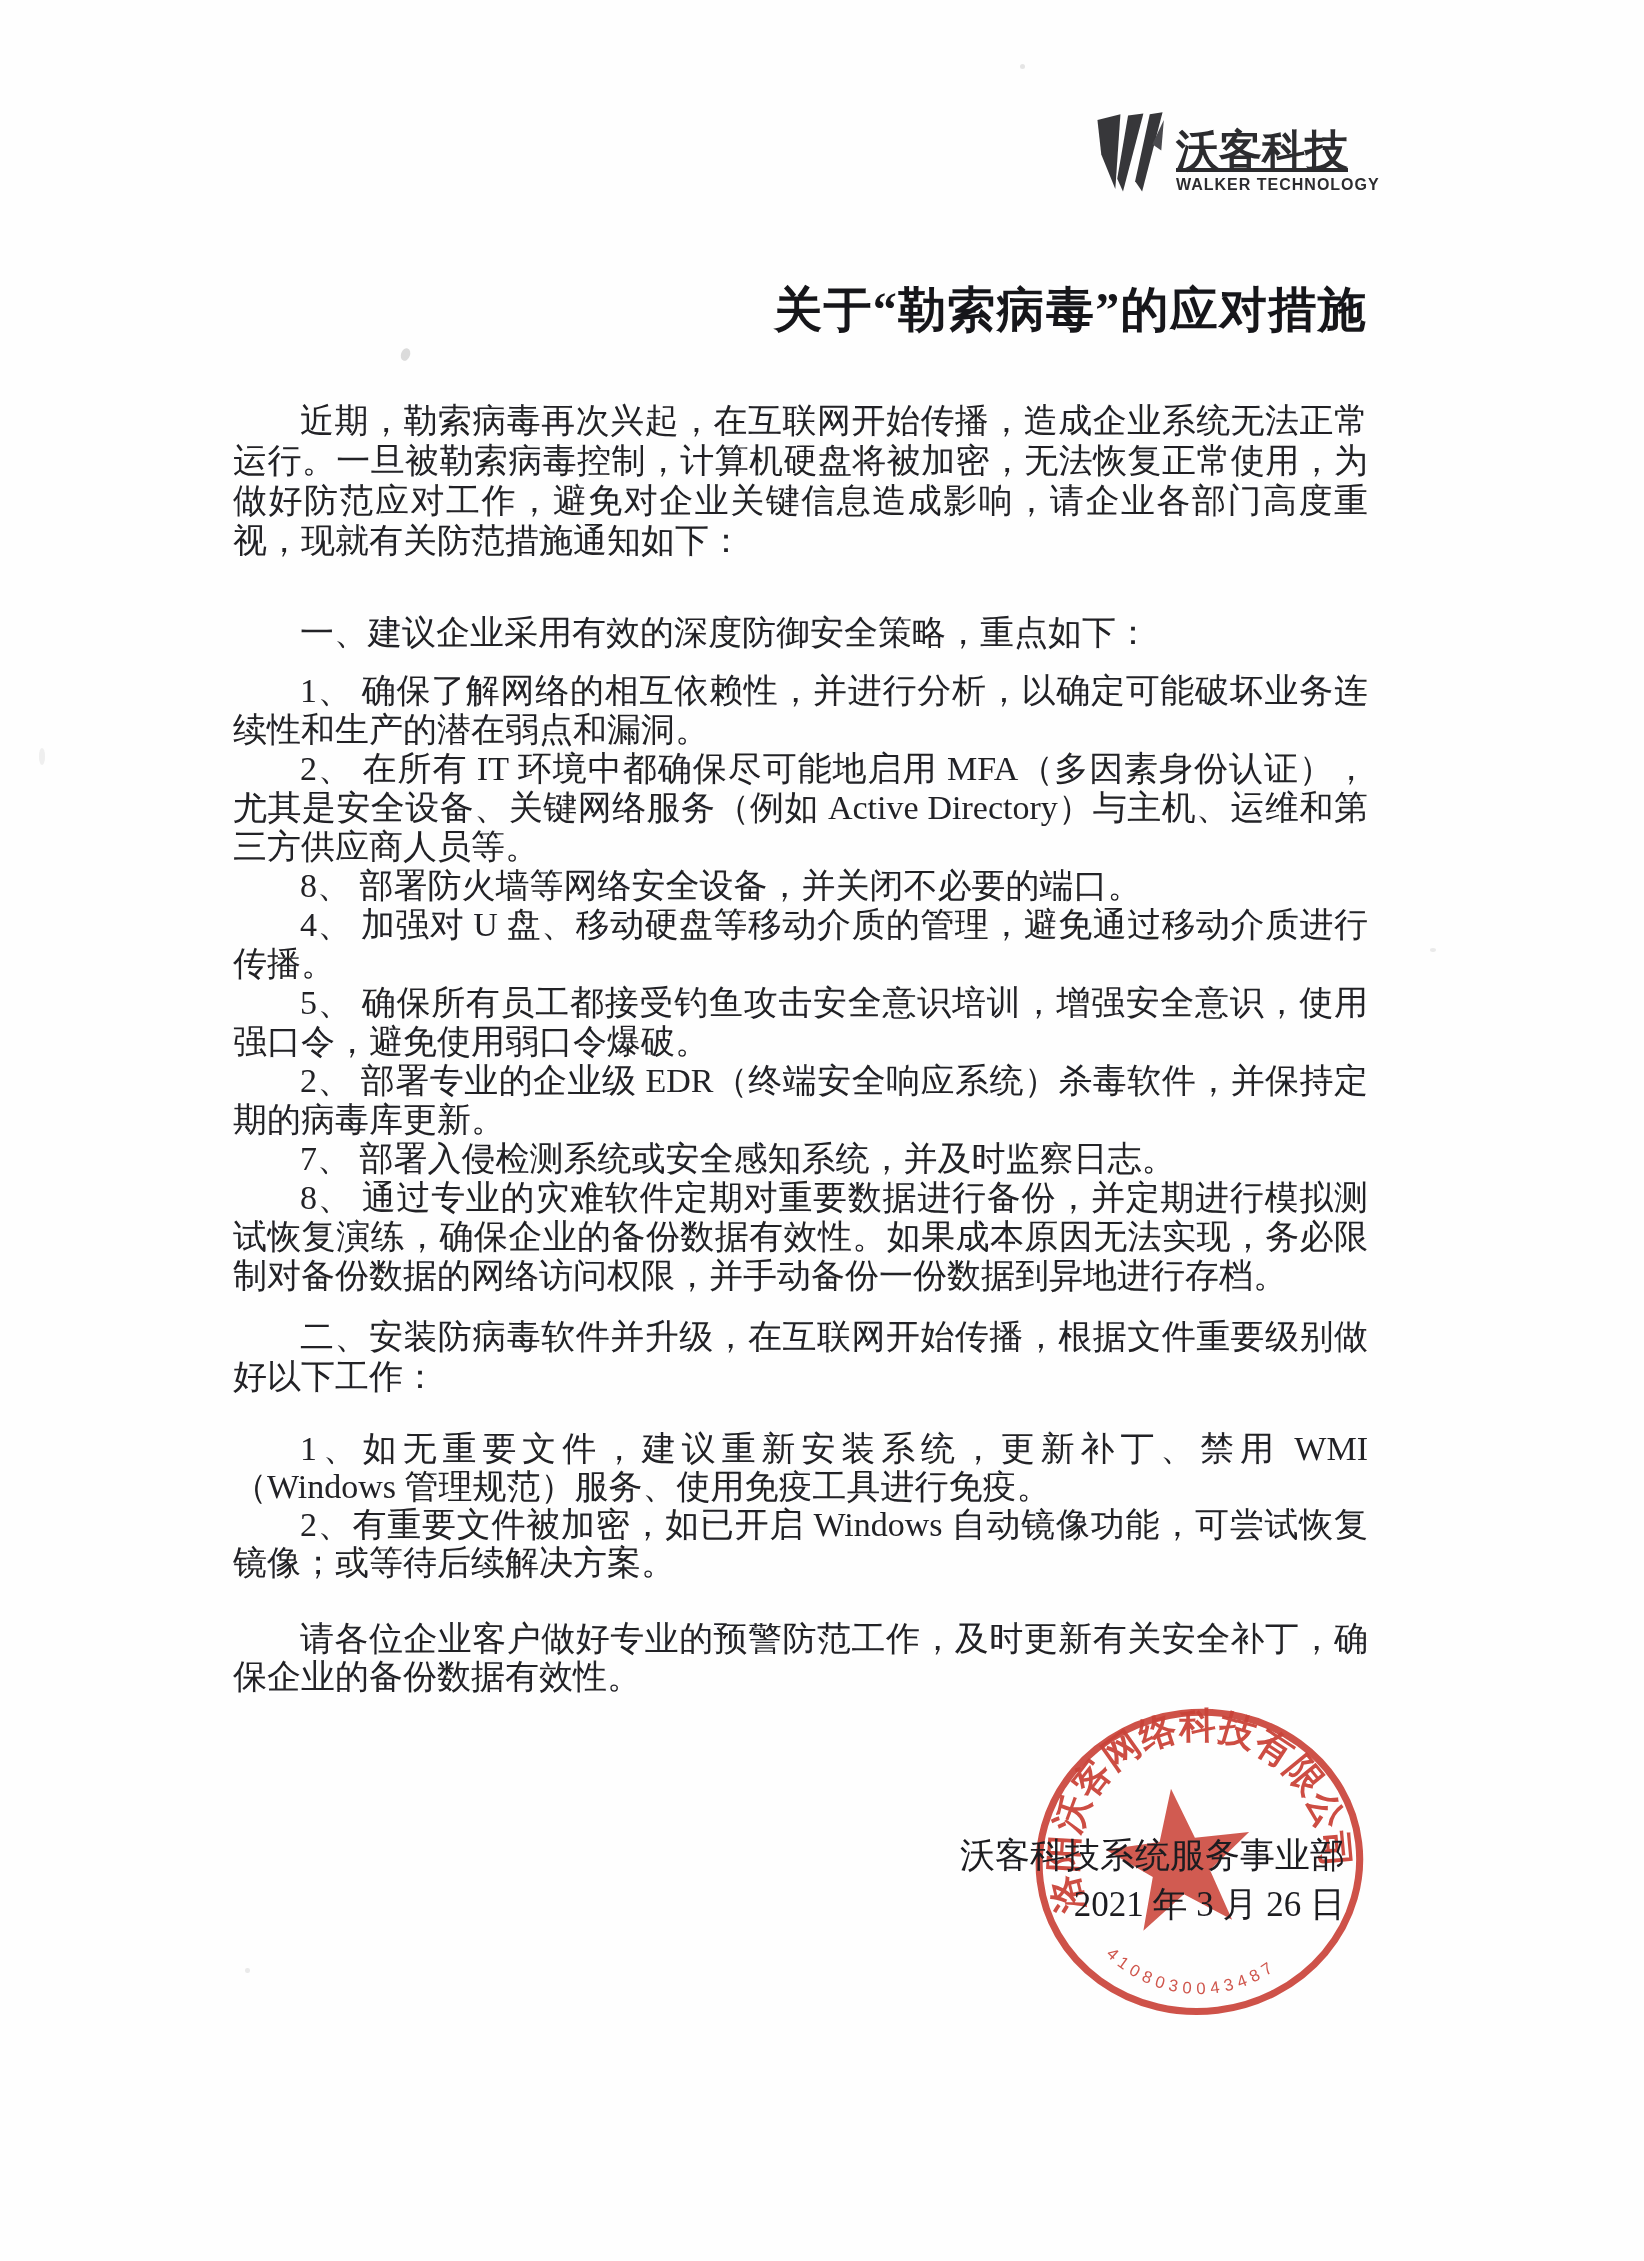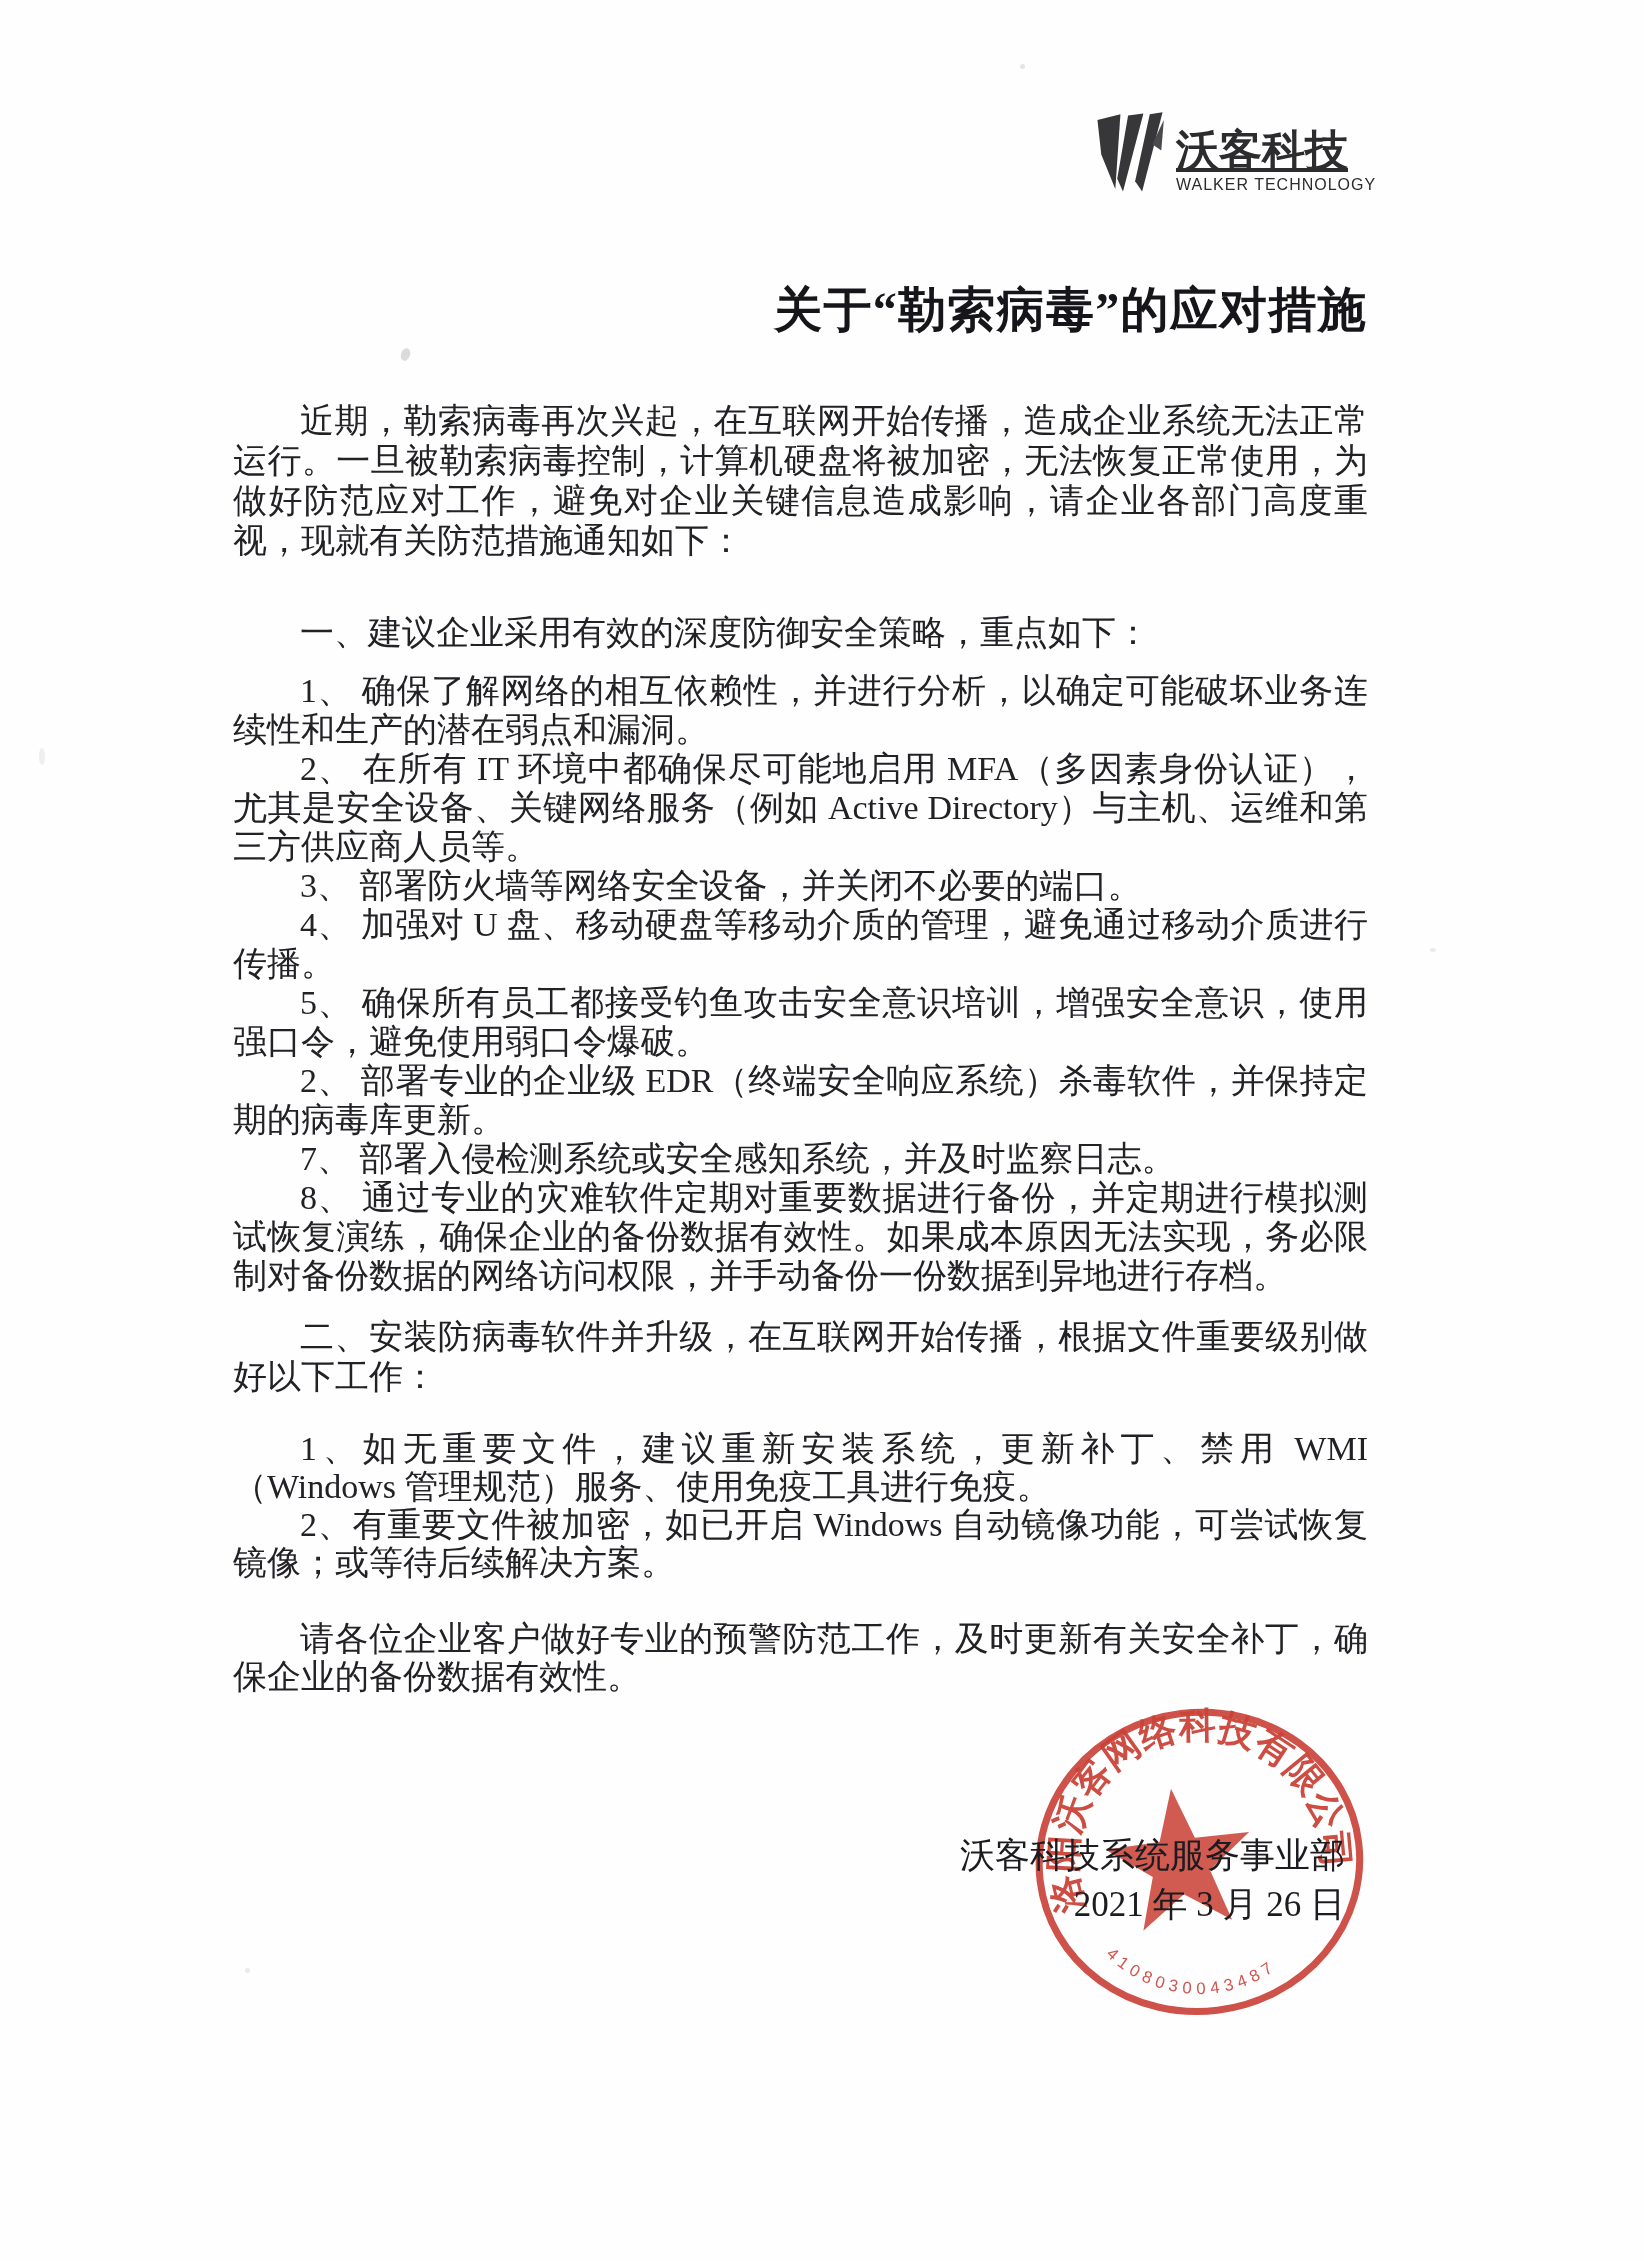--- a/index.html
+++ b/index.html
@@ -15,21 +15,21 @@
   .logo{position:absolute;top:110px;left:1096px;width:271px;height:90px;}
   .logo-mark{position:absolute;left:0;top:1.3px;width:68px;height:83px;}
   .logo-text{position:absolute;left:80px;top:17px;width:174px;}
   .logo-cn{
     font-family:"Liberation Sans","DejaVu Sans",sans-serif;
     font-weight:bold;font-size:43px;line-height:46px;letter-spacing:0px;
     color:#2c2c2f;white-space:nowrap;text-decoration:underline;
   }
   .logo-en{
     font-family:"Liberation Sans","DejaVu Sans",sans-serif;
-    font-weight:normal;font-size:16px;line-height:18px;letter-spacing:1px;
+    font-weight:bold;font-size:16px;line-height:18px;letter-spacing:1px;
     color:#2c2c2f;white-space:nowrap;margin-top:2.6px;
   }
   
   .doc-title{
     position:absolute;top:282px;left:232px;width:1135px;
     text-align:right;font-size:48px;font-weight:bold;line-height:55px;
     letter-spacing:1.3px;color:#16161a;
   }
   
   .tblock{
@@ -88,21 +88,21 @@
     <p>一、建议企业采用有效的深度防御安全策略，重点如下：</p>
   </div>
 
   <div class="tblock b-intro">
     <p>近期，勒索病毒再次兴起，在互联网开始传播，造成企业系统无法正常运行。一旦被勒索病毒控制，计算机硬盘将被加密，无法恢复正常使用，为做好防范应对工作，避免对企业关键信息造成影响，请企业各部门高度重视，现就有关防范措施通知如下：</p>
   </div>
 
   <div class="tblock b-s1items">
     <p>1、 确保了解网络的相互依赖性，并进行分析，以确定可能破坏业务连续性和生产的潜在弱点和漏洞。</p>
     <p>2、 在所有 IT 环境中都确保尽可能地启用 MFA（多因素身份认证），尤其是安全设备、关键网络服务（例如 Active Directory）与主机、运维和第三方供应商人员等。</p>
-    <p>3、 部署防火墙等网络安全设备，并关闭不必要的端口。</p>
+    <p>8、 部署防火墙等网络安全设备，并关闭不必要的端口。</p>
     <p>4、 加强对 U 盘、移动硬盘等移动介质的管理，避免通过移动介质进行传播。</p>
     <p>5、 确保所有员工都接受钓鱼攻击安全意识培训，增强安全意识，使用强口令，避免使用弱口令爆破。</p>
     <p>2、 部署专业的企业级 EDR（终端安全响应系统）杀毒软件，并保持定期的病毒库更新。</p>
     <p>7、 部署入侵检测系统或安全感知系统，并及时监察日志。</p>
     <p>8、 通过专业的灾难软件定期对重要数据进行备份，并定期进行模拟测试恢复演练，确保企业的备份数据有效性。如果成本原因无法实现，务必限制对备份数据的网络访问权限，并手动备份一份数据到异地进行存档。</p>
   </div>
 
   <div class="tblock b-s2h">
     <p>二、安装防病毒软件并升级，在互联网开始传播，根据文件重要级别做好以下工作：</p>
   </div>

